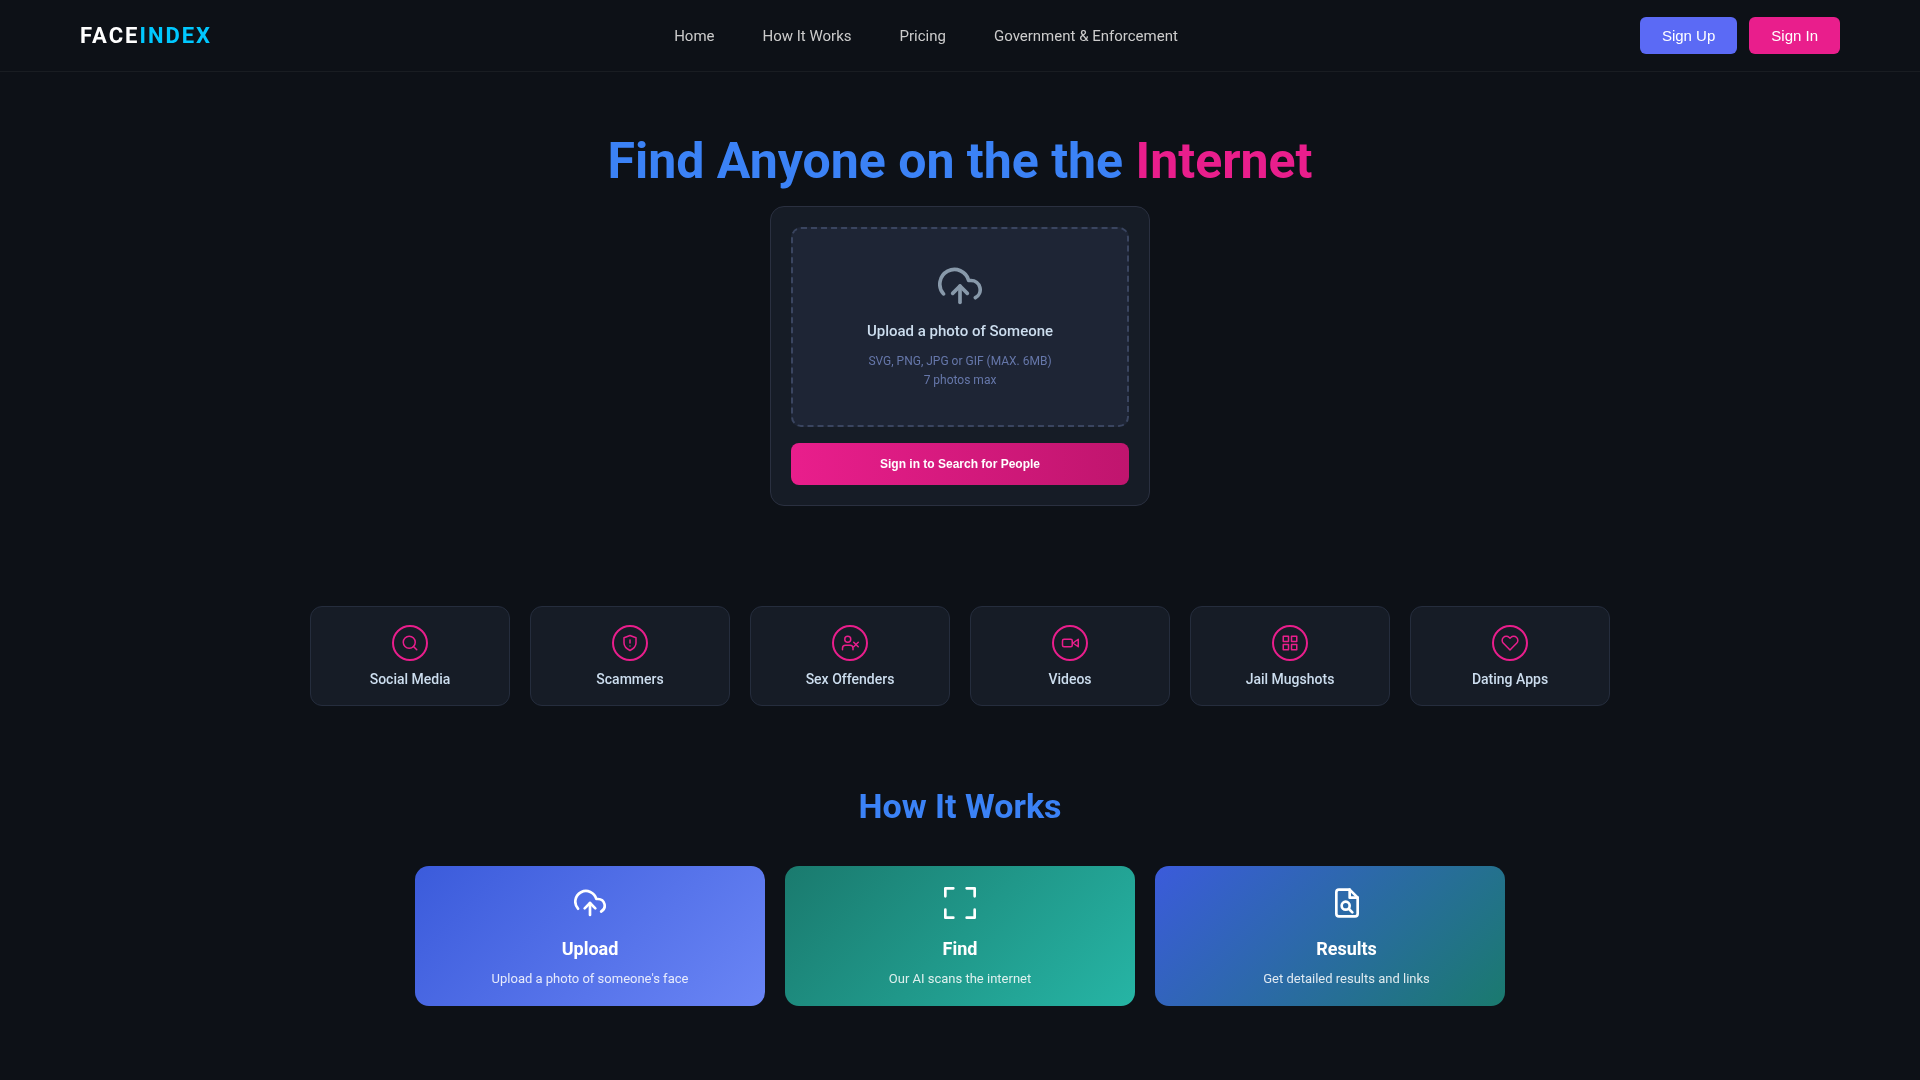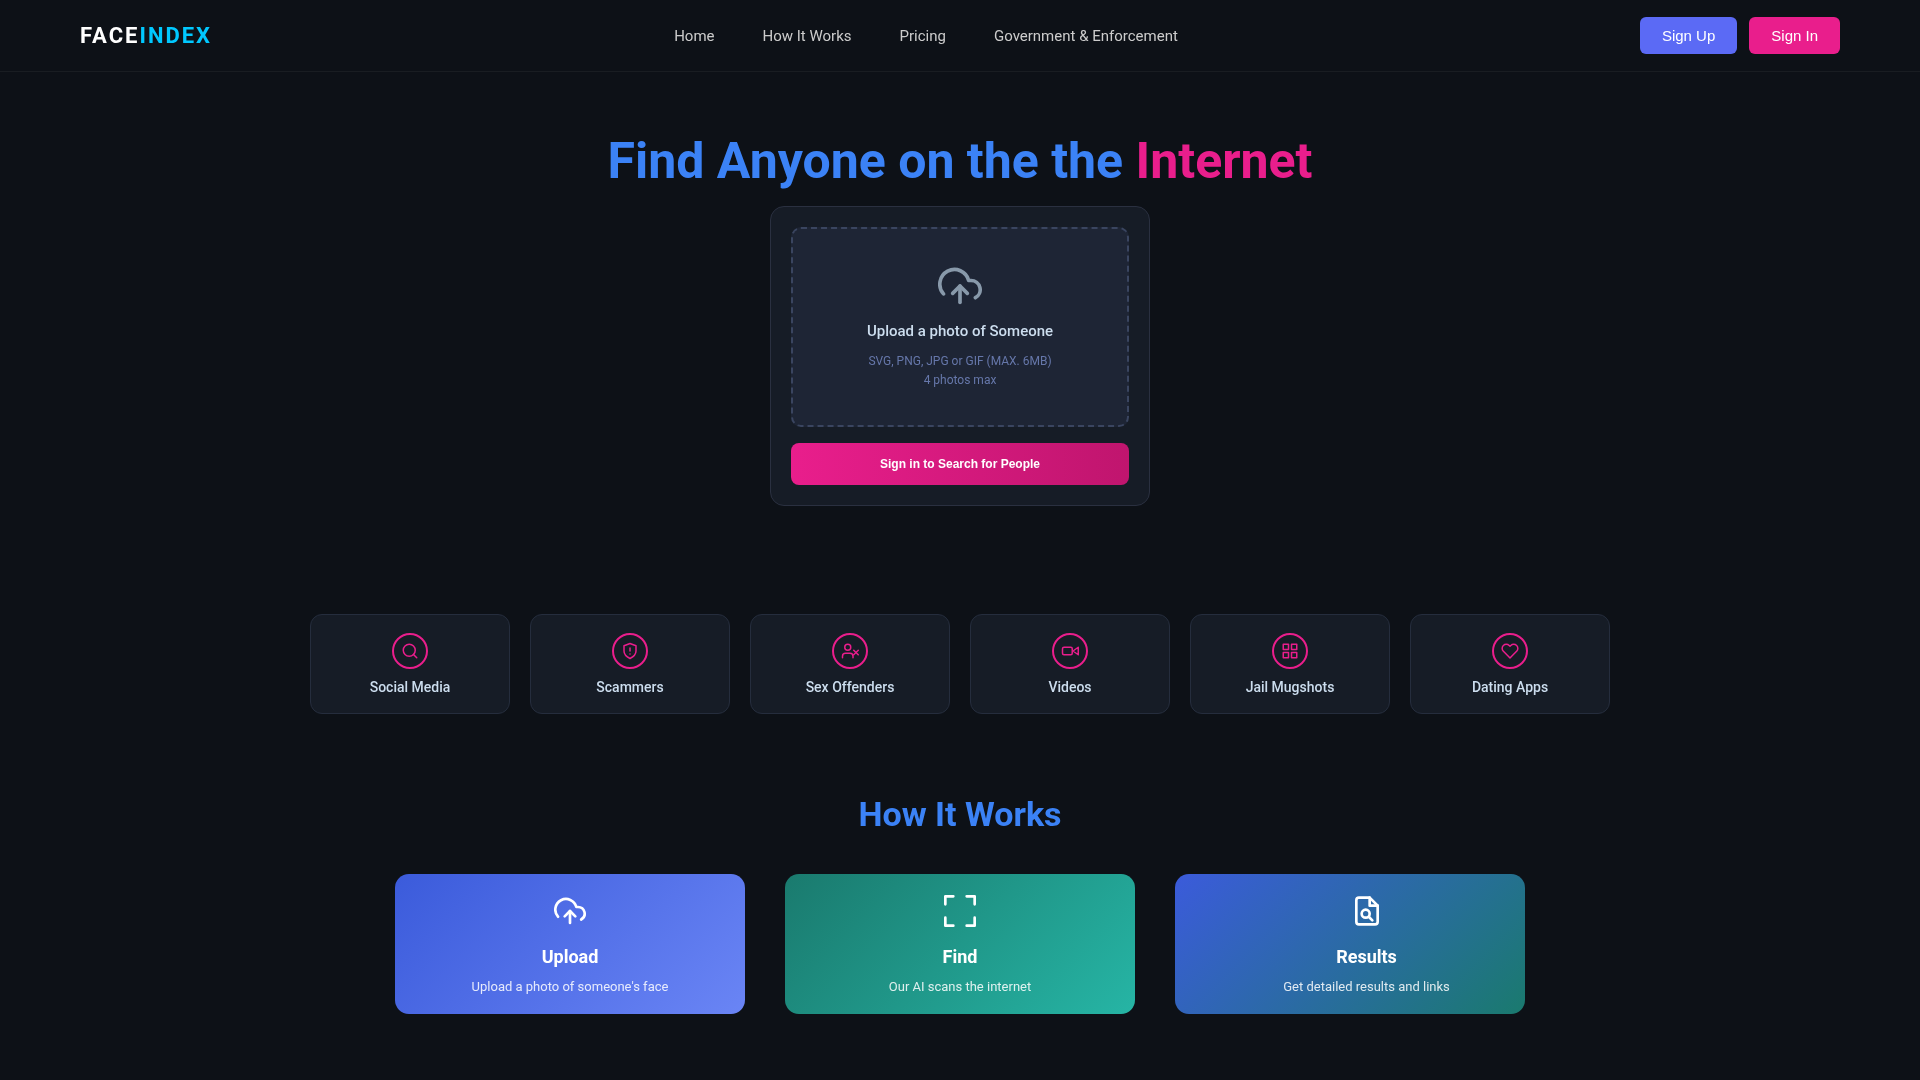--- a/index.html
+++ b/index.html
@@ -152,21 +152,20 @@
       border: 1px solid #252d3d;
       border-radius: 12px;
       width: 200px;
       height: 100px;
       display: flex;
       flex-direction: column;
       align-items: center;
       justify-content: center;
       gap: 10px;
       cursor: pointer;
-      margin-top: 8px;
     }
     .feature-icon {
       width: 36px;
       height: 36px;
       border-radius: 50%;
       border: 2px solid #e91e8c;
       display: flex;
       align-items: center;
       justify-content: center;
       color: #e91e8c;
@@ -184,21 +183,21 @@
       text-align: center;
     }
     .how-title {
       font-size: 34px;
       font-weight: 700;
       color: #3b82f6;
       margin-bottom: 30px;
     }
     .how-cards {
       display: flex;
-      gap: 40px;
+      gap: 20px;
       justify-content: center;
       margin-top: 40px;
     }
     .how-card {
       width: 350px;
       height: 140px;
       border-radius: 14px;
       display: flex;
       flex-direction: column;
       align-items: center;
@@ -269,21 +268,21 @@
       <div class="upload-dropzone">
 
         <svg class="upload-icon-svg icon" viewBox="0 0 24 24">
           <polyline points="16 16 12 12 8 16"></polyline>
           <line x1="12" y1="12" x2="12" y2="21"></line>
           <path d="M20.39 18.39A5 5 0 0 0 18 9h-1.26A8 8 0 1 0 3 16.3"></path>
         </svg>
         <div class="upload-text-main">Upload a photo of Someone</div>
         <div class="upload-text-sub">
           <span>SVG, PNG, JPG or GIF (MAX. 6MB)</span><br>
-          <span>4 photos max</span>
+          <span>7 photos max</span>
         </div>
       </div>
       <button class="btn-search">Sign in to Search for People</button>
     </div>
   </div>
 </section>
 
 <div class="features-row">
 
   <div class="feature-card">

